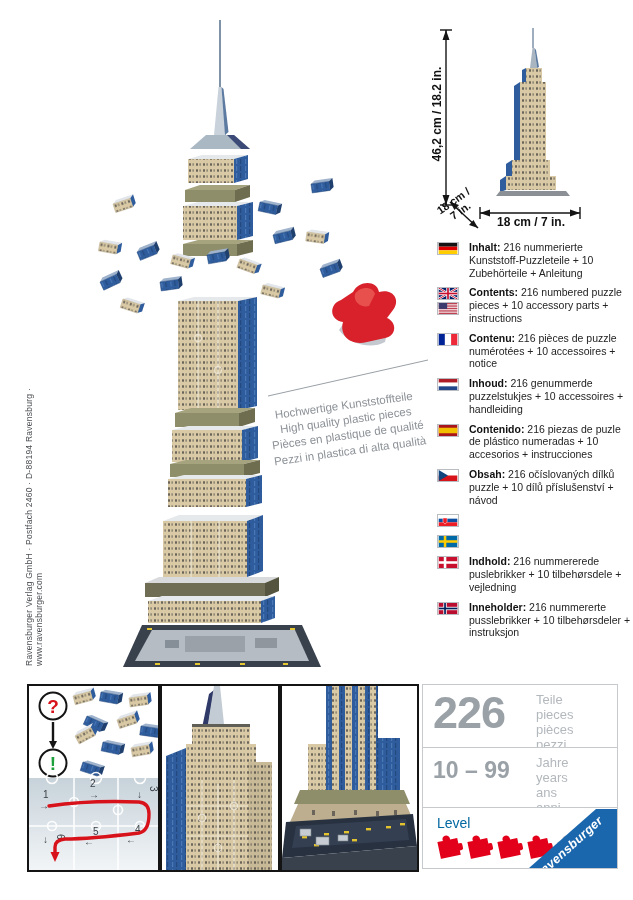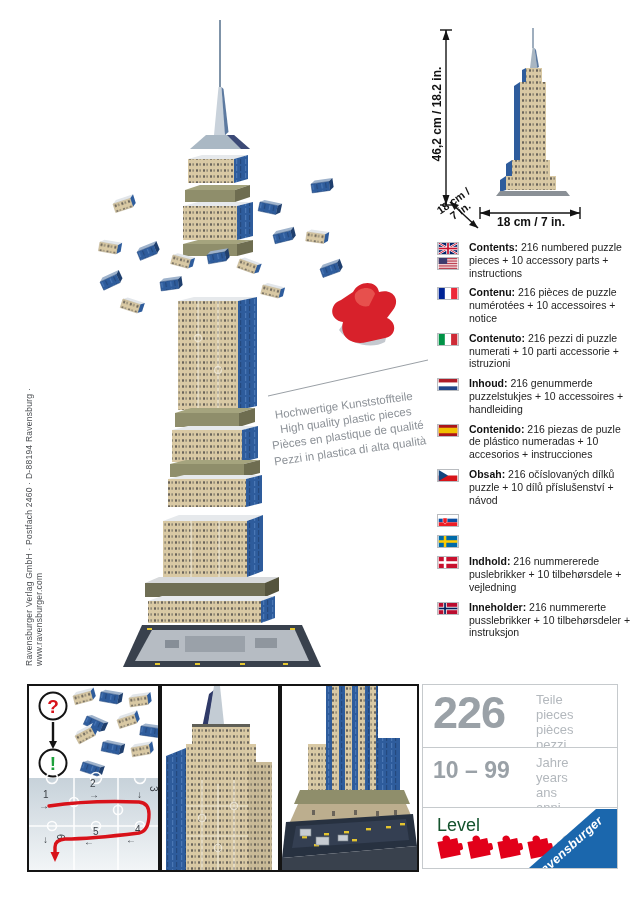--- a/index.html
+++ b/index.html
@@ -26,21 +26,21 @@
   .flag{width:22px;height:13px;border:.5px solid #b9bcc0;box-sizing:border-box;display:block;}
   .lang-text{font-size:10.5px;line-height:1.22;color:#232323;}
   .lang-text b{color:#111;}
   
   .facts{position:absolute;left:422px;top:684px;width:235px;}
   .fact-box{position:relative;border:1.5px solid #c6cacd;box-sizing:border-box;width:196px;background:#fff;overflow:hidden;}
   .fact-box + .fact-box{margin-top:-1.5px;}
   .big-num{position:absolute;left:10px;top:2px;font-size:45px;font-weight:600;color:#9aa1a7;letter-spacing:-1px;}
   .num-labels{position:absolute;left:113px;top:7px;font-size:13px;line-height:1.16;color:#b3b8bd;}
   .age-num{font-size:23px;top:9px;letter-spacing:0;}
-  .level-label{position:absolute;left:14px;top:7px;font-size:18px;color:#14532d;}
+  .level-label{position:absolute;left:14px;top:7px;font-size:14px;color:#0369a1;}
   .level-icons{position:absolute;left:12px;top:24px;display:flex;gap:3px;}
   .lvl-ico{width:27px;height:25px;transform:rotate(-12deg);}
   .lvl-ico .pp{fill:#c9cdd1;}
   .lvl-ico.on .pp{fill:#e2001a;}
   .brand-tri{position:absolute;right:0;bottom:0;width:100px;height:59px;}
   
   .strip{position:absolute;left:27px;top:684px;display:flex;}
   .panel{border:2px solid #141414;box-sizing:border-box;background:#fff;}
   .panel svg{display:block;}
   svg text{font-family:"Liberation Sans",sans-serif;}
@@ -210,20 +210,30 @@
     <line x1="20" y1="182" x2="48" y2="208" stroke="#141414" stroke-width="1.4"></line>
     <polygon points="20,182 29,185 24.5,190" fill="#141414"></polygon>
     <polygon points="48,208 39,205 43.5,200" fill="#141414"></polygon>
   </svg>
   <div class="dim-label dim-h">46,2 cm / 18.2 in.</div>
   <div class="dim-label dim-w">18 cm / 7 in.</div>
   <div class="dim-label dim-d">18 cm / 7 in.</div>
 
   <div class="contents">
 
+    <div class="lang-item">
+      <div class="flags">
+          <svg class="flag" viewBox="0 0 22 13">
+        <rect width="22" height="4.33" fill="#141414"></rect>
+            <rect y="4.33" width="22" height="4.33" fill="#dd0000"></rect>
+            <rect y="8.66" width="22" height="4.34" fill="#ffce00"></rect>
+          </svg>
+        </div>
+      <div class="lang-text"><b>Inhalt:</b> <span>216 nummerierte Kunststoff-Puzzleteile + 10 Zubehörteile + Anleitung</span></div>
+    </div>
 
     <div class="lang-item">
       <div class="flags">
         <svg class="flag" viewBox="0 0 22 13">
           <rect width="22" height="13" fill="#012169"></rect>
           <path d="M0,0 L22,13 M22,0 L0,13" stroke="#fff" stroke-width="2.6"></path>
           <path d="M0,0 L22,13 M22,0 L0,13" stroke="#c8102e" stroke-width="1.1"></path>
           <rect x="9" width="4" height="13" fill="#fff"></rect>
             <rect y="4.5" width="22" height="4" fill="#fff"></rect>
           <rect x="10" width="2" height="13" fill="#c8102e"></rect>
@@ -250,30 +260,20 @@
       <div class="flags">
           <svg class="flag" viewBox="0 0 22 13">
         <rect width="7.33" height="13" fill="#002395"></rect>
             <rect x="7.33" width="7.33" height="13" fill="#fff"></rect>
             <rect x="14.66" width="7.34" height="13" fill="#ed2939"></rect>
           </svg>
         </div>
       <div class="lang-text"><b>Contenu:</b> <span>216 pièces de puzzle numérotées + 10 accessoires + notice</span></div>
     </div>
 
-    <div class="lang-item">
-      <div class="flags">
-          <svg class="flag" viewBox="0 0 22 13">
-        <rect width="7.33" height="13" fill="#009246"></rect>
-            <rect x="7.33" width="7.33" height="13" fill="#fff"></rect>
-            <rect x="14.66" width="7.34" height="13" fill="#ce2b37"></rect>
-          </svg>
-        </div>
-      <div class="lang-text"><b>Contenuto:</b> <span>216 pezzi di puzzle numerati + 10 parti accessorie + istruzioni</span></div>
-    </div>
 
     <div class="lang-item">
       <div class="flags">
           <svg class="flag" viewBox="0 0 22 13">
         <rect width="22" height="4.33" fill="#ae1c28"></rect>
             <rect y="4.33" width="22" height="4.33" fill="#fff"></rect>
             <rect y="8.66" width="22" height="4.34" fill="#21468b"></rect>
           </svg>
         </div>
       <div class="lang-text"><b>Inhoud:</b> <span>216 genummerde puzzelstukjes + 10 accessoires + handleiding</span></div>

